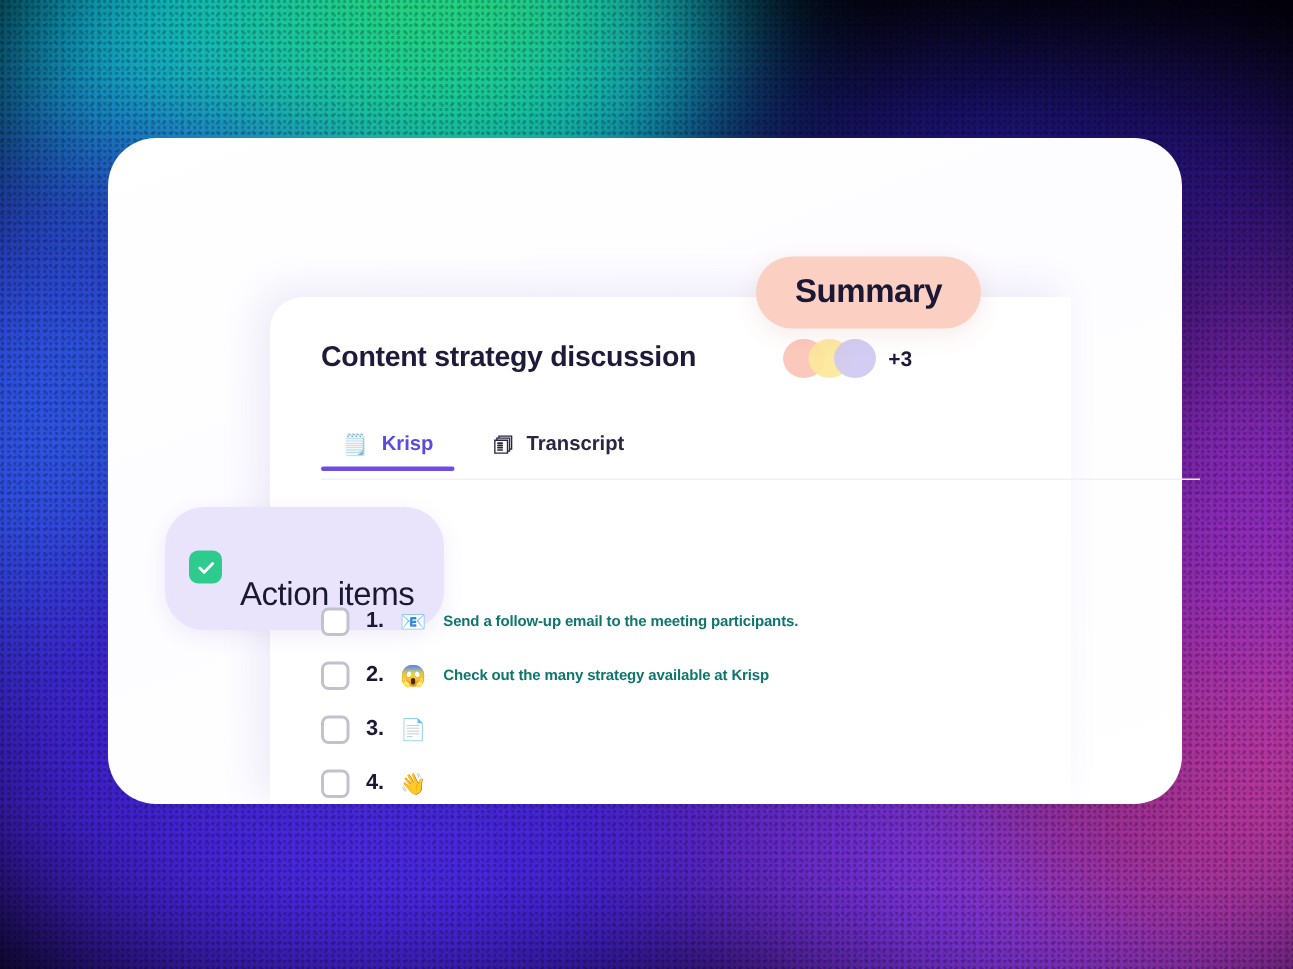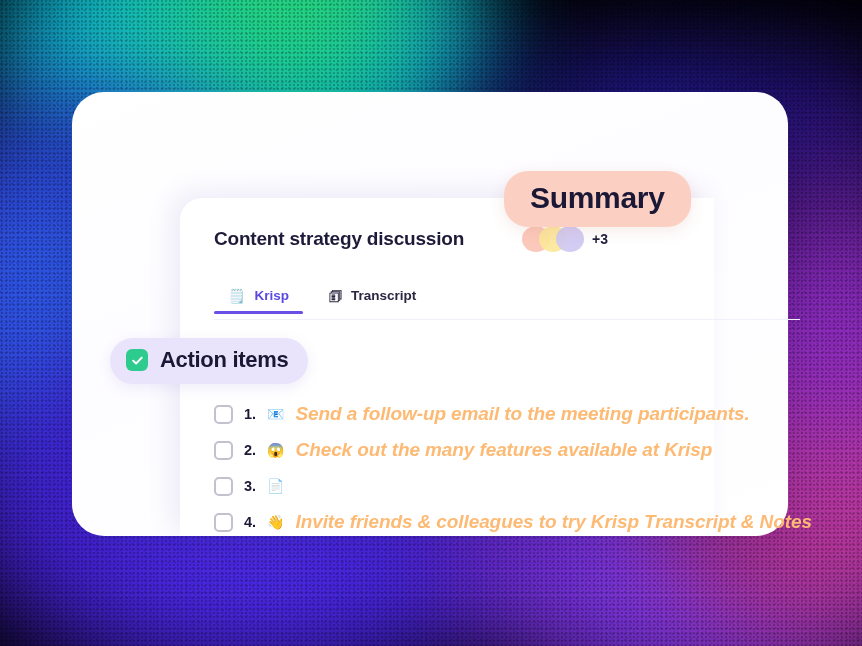--- a/index.html
+++ b/index.html
@@ -225,37 +225,38 @@
     border-radius: 6px;
     background: #2ecb8f;
     display: flex;
     align-items: center;
     justify-content: center;
     flex: 0 0 auto;
   }
   .check-box-green svg { display: block; }
   .action-badge-label {
     font-size: 22px;
-    font-weight: bold;
+    font-weight: normal;
     color: #1b1836;
     letter-spacing: -0.3px;
     white-space: nowrap;
+    margin-top: 36px;
   }
 
   
   .summary-badge {
     position: absolute;
     left: 504px; top: 171px;
     padding: 10px 26px 12px 26px;
     background: #fbd0c2;
     border-radius: 24px;
     box-shadow: 0 4px 16px rgba(180,90,70,0.12);
   }
   .summary-label {
-    font-size: 30px;
+    font-size: 22px;
     font-weight: bold;
     color: #1b1836;
     letter-spacing: -0.3px;
     white-space: nowrap;
   }
 
   
   .checklist {
     position: absolute;
     left: 214px; top: 396px;
@@ -280,26 +281,25 @@
     font-weight: bold;
     color: #1b1836;
     flex: 0 0 auto;
   }
   .check-emoji {
     font-size: 14px;
     line-height: 1;
     flex: 0 0 auto;
   }
   .check-text {
-    font-size: 19px;
-    font-weight: bold;
-    color: #fdba74;
+    font-size: 10px;
+    font-weight: bold;
+    color: #0f766e;
     letter-spacing: -0.1px;
     white-space: nowrap;
-    font-style: italic;
   }
 </style>
 </head>
 <body>
 
 <div id="stage">
 
   <div class="glow glow-teal"></div>
   <div class="glow glow-green"></div>
   <div class="glow glow-blue"></div>
@@ -362,31 +362,30 @@
       <span class="check-empty"></span>
       <span class="check-num">1.</span>
       <span class="check-emoji">📧</span>
       <span class="check-text">Send a follow-up email to the meeting participants.</span>
     </div>
 
     <div class="check-row">
       <span class="check-empty"></span>
       <span class="check-num">2.</span>
       <span class="check-emoji">😱</span>
-      <span class="check-text">Check out the many features available at Krisp</span>
+      <span class="check-text">Check out the many strategy available at Krisp</span>
     </div>
 
     <div class="check-row">
       <span class="check-empty"></span>
       <span class="check-num">3.</span>
       <span class="check-emoji">📄</span>
     </div>
 
     <div class="check-row">
       <span class="check-empty"></span>
       <span class="check-num">4.</span>
       <span class="check-emoji">👋</span>
-      <span class="check-text">Invite friends &amp; colleagues to try Krisp Transcript &amp; Notes</span>
     </div>
 
   </div>
 
 </div>
 
 </body></html>

